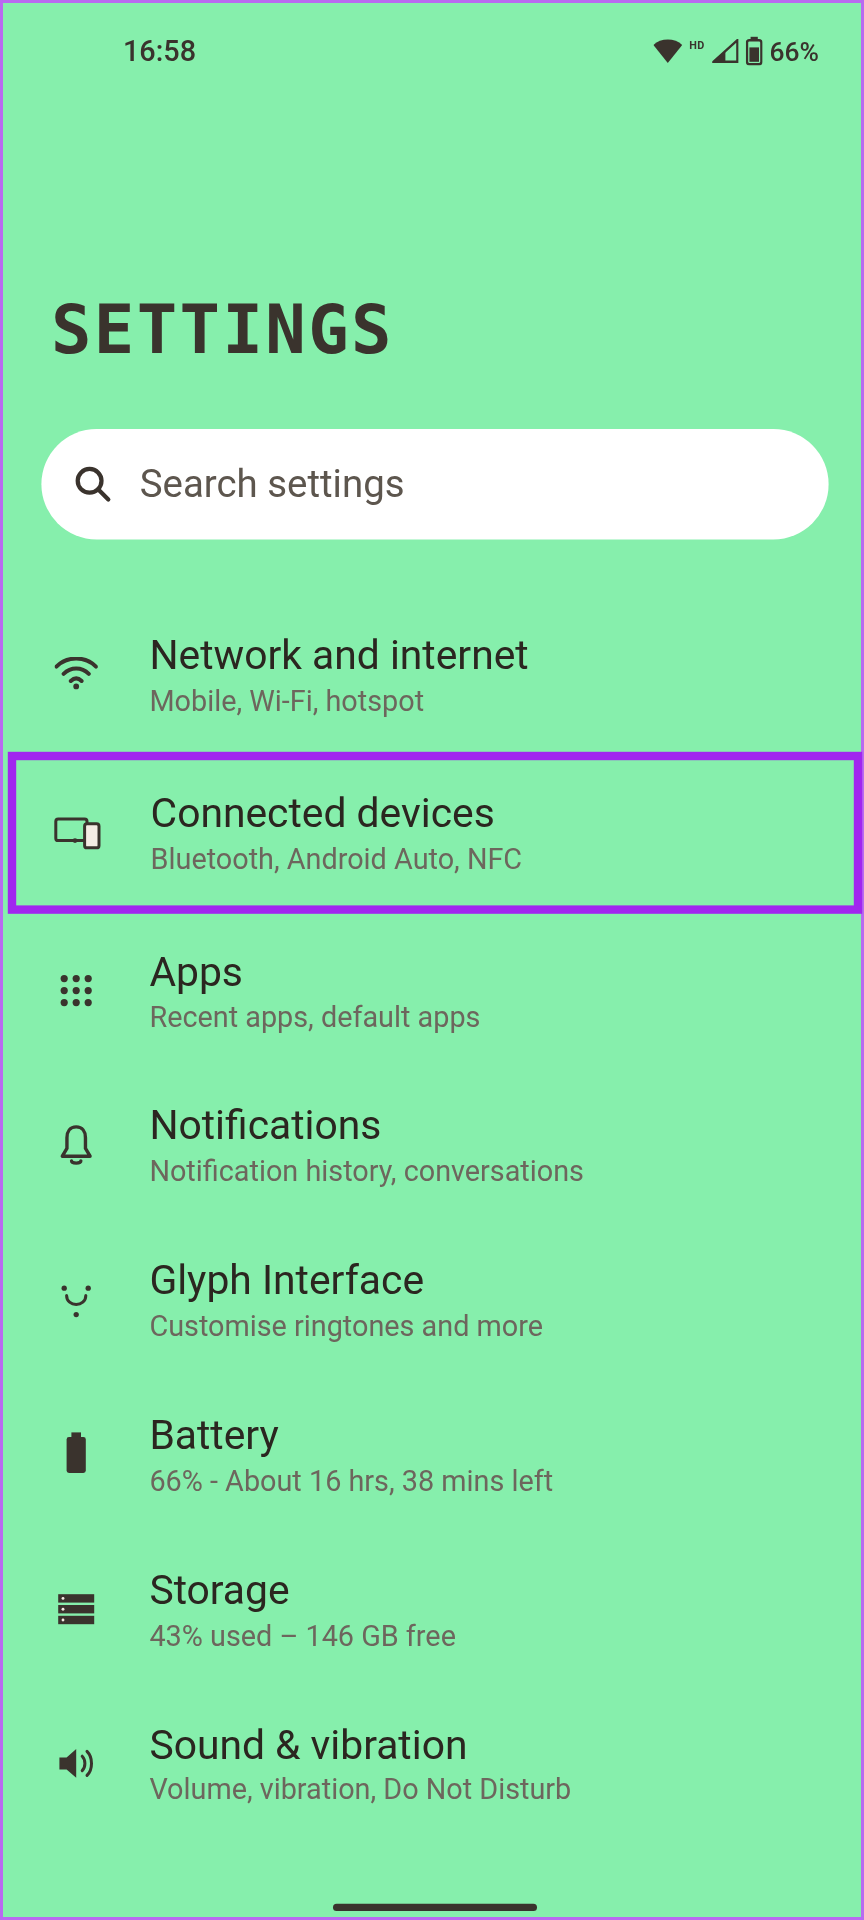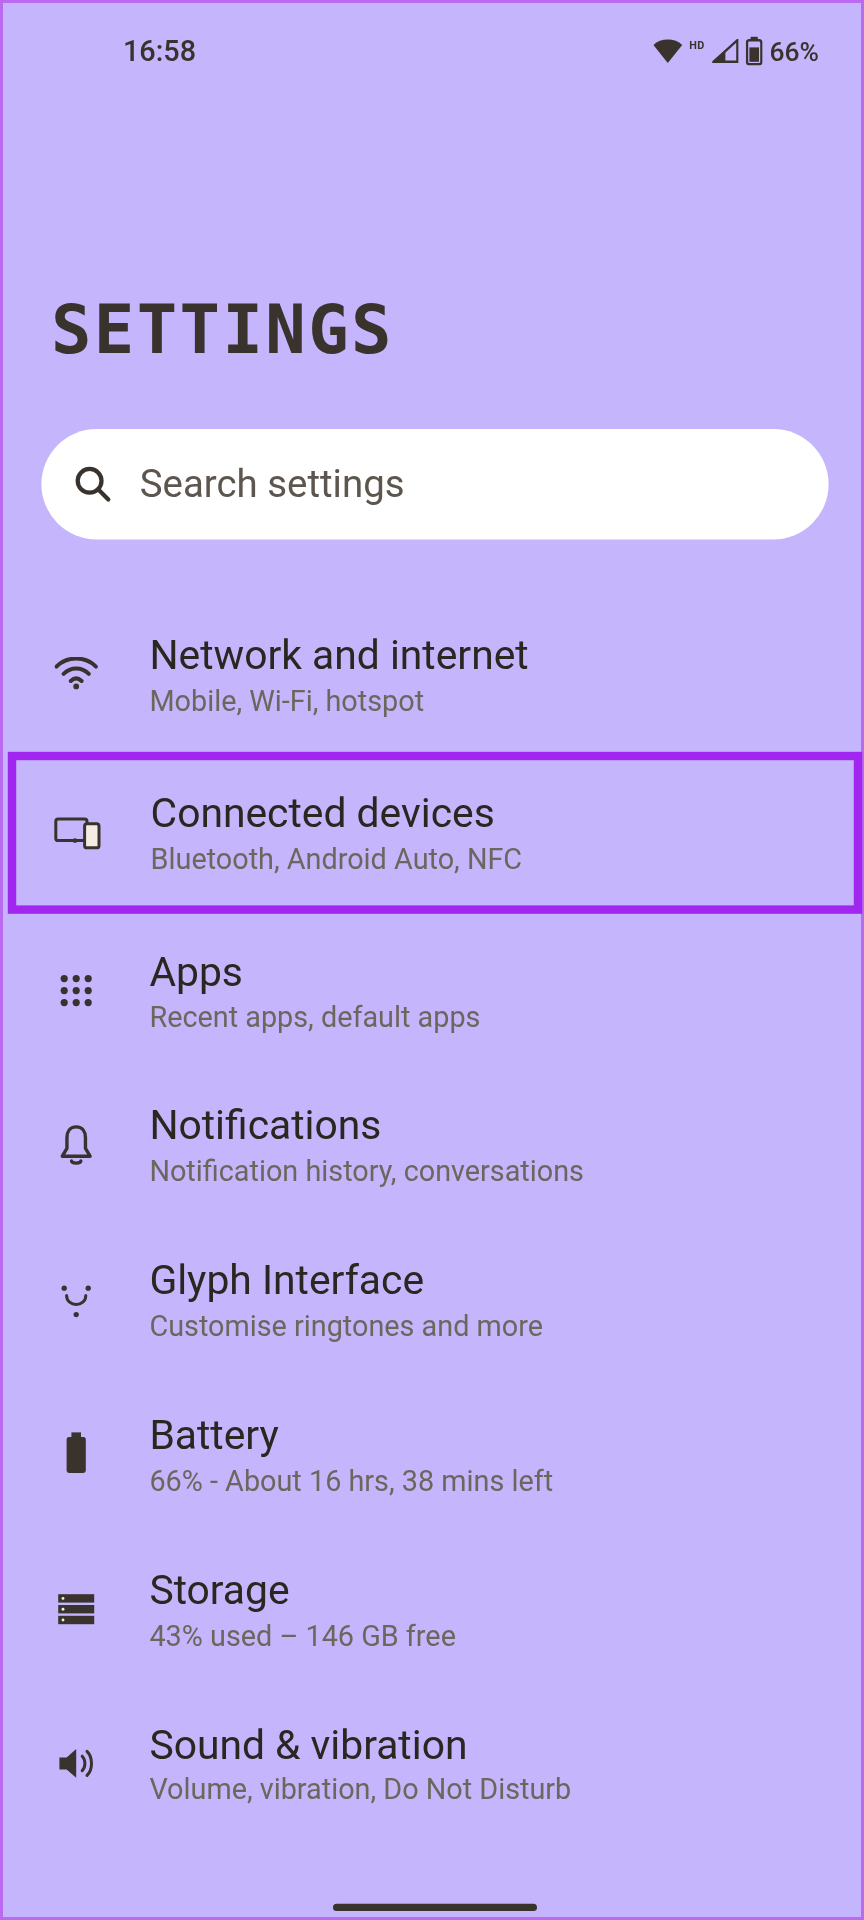--- a/index.html
+++ b/index.html
@@ -8,21 +8,21 @@
     height: 1920px;
     background: #fff;
     font-family: -apple-system, BlinkMacSystemFont, "Segoe UI", Roboto, sans-serif;
     position: relative;
     overflow: hidden;
   }
   .frame {
     position: absolute;
     inset: 0;
     border: 3px solid #b96af0;
-    background: #c4b5fd;
+    background: #86efac;
   }
   .scale {
     transform-origin: top left;
     transform: scale(1.2);
     width: 720px;
     height: 1600px;
   }
   
   .statusbar {
     display: flex;

